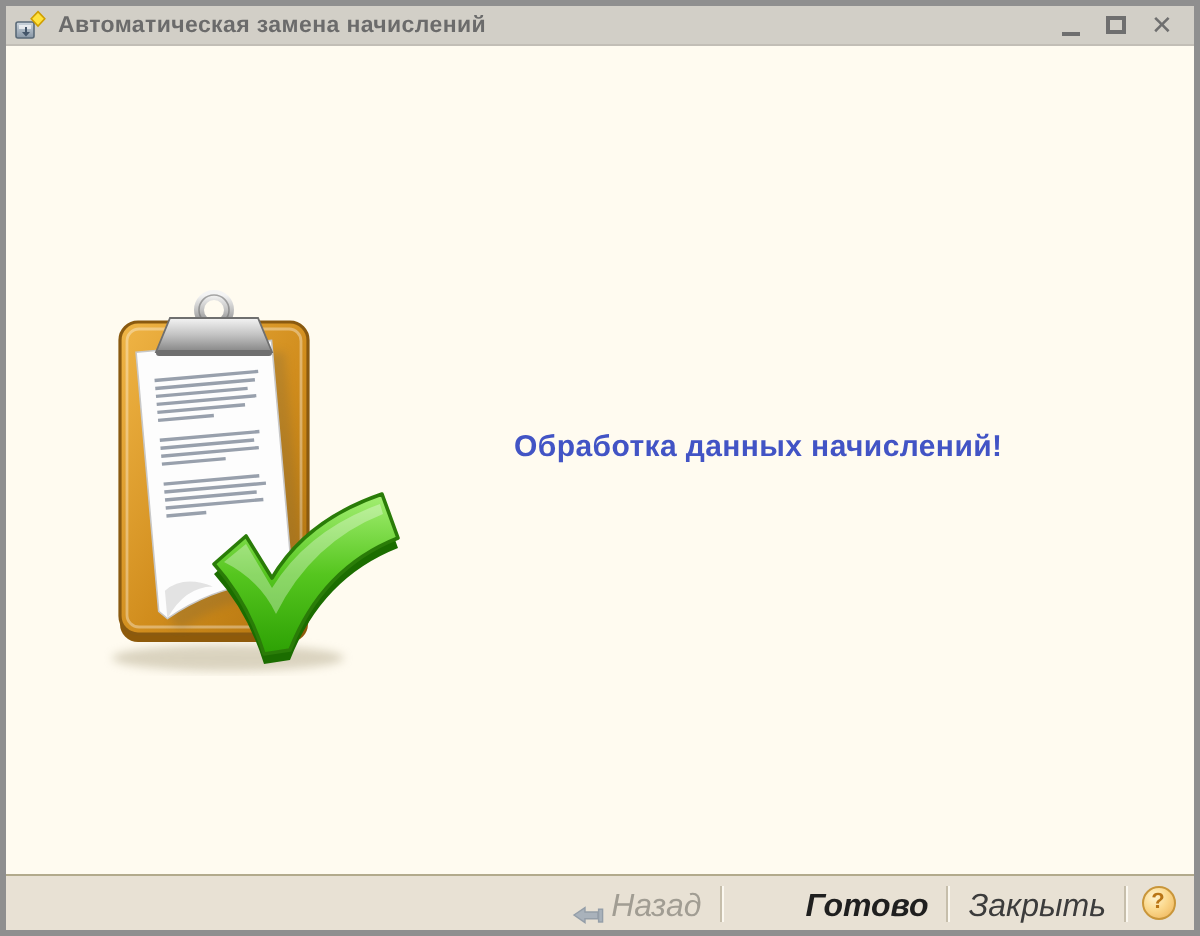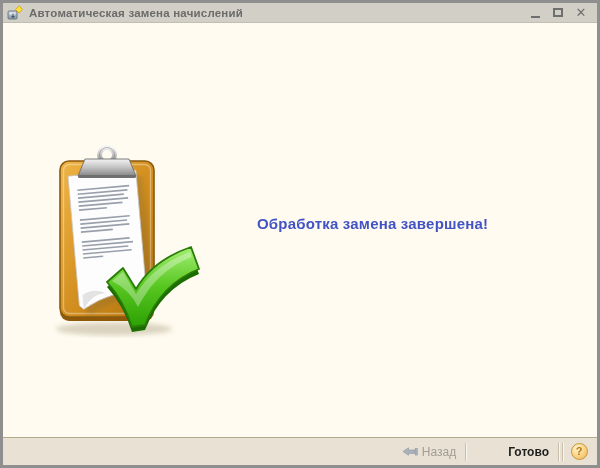--- a/index.html
+++ b/index.html
@@ -45,24 +45,24 @@
 
   
   .footer {
     flex: 0 0 28px; height: 28px;
     background: #e8e1d4;
     border-top: 1px solid #b2aa8c;
     display: flex; align-items: center; justify-content: flex-end;
     padding-right: 6px;
   }
   .f-btn {
-    display: flex; align-items: center; gap: 4px;
+    display: flex; align-items: flex-end; gap: 4px;
     padding: 0 8px; height: 22px;
-    font-size: 12px; color: #3c3c3c;
-    cursor: pointer; white-space: nowrap;
+    font-size: 16px; color: #3c3c3c;
+    cursor: pointer; white-space: nowrap; font-style: italic;
   }
   .f-btn.disabled { color: #a19d93; cursor: default; }
   .f-btn.default-btn { font-weight: bold; color: #1f1f1f; margin-left: 32px; }
   .f-sep {
     width: 0; height: 18px; margin: 0 1px;
     border-left: 1px solid #c6beab; border-right: 1px solid #fbf8f0;
   }
   .help-btn {
     width: 24px; height: 22px; display: flex; align-items: center; justify-content: center;
     cursor: pointer; margin-left: 2px;
@@ -167,35 +167,38 @@
       <circle cx="55" cy="12" r="7.5" fill="none" stroke="url(#metal)" stroke-width="5"></circle>
       <circle cx="55" cy="12" r="7.5" fill="none" stroke="#6f6f6f" stroke-width="0.8" opacity="0.6"></circle>
       <path d="M33 16 L77 16 L84 33 L26 33 Z" fill="url(#metal)" stroke="#6f6f6f" stroke-width="0.9"></path>
       <rect x="26" y="32" width="58" height="3" rx="1.5" fill="#6f6f6f"></rect>
 
       <path d="M55 144 L71 130 L84 151 Q101 122 139 109 L147 131 Q109 146 93 187 L80 189 Q72 163 55 144 Z" fill="#1b6d00"></path>
       <path d="M55 139 L71 125 L84 146 Q101 117 139 104 L147 126 Q109 141 93 182 L80 184 Q72 158 55 139 Z" fill="url(#green)" stroke="#2a7c08" stroke-width="1.8" stroke-linejoin="round"></path>
       <path d="M60 138 L71 129 L84 151 Q102 122 138 109 L139.5 114 Q104 128 86 164 Q78 147 60 138 Z" fill="#ffffff" opacity="0.32"></path>
     </svg>
 
-    <div class="message">Обработка замена завершена!</div>
+    <div class="message">Обработка данных начислений!</div>
   </div>
 
   <div class="footer">
     <div class="f-btn disabled">
       <svg class="back-arrow-icon" viewBox="0 0 16 11">
         <path d="M1 5.5 L6.5 1.8 L6.5 4 L13 4 L13 7.4 L6.5 7.4 L6.5 9.3 Z" fill="#a9b2bb" stroke="#949ea8" stroke-width="0.7"></path>
         <rect x="13.3" y="2.6" width="2" height="6.4" fill="#a9b2bb" stroke="#949ea8" stroke-width="0.7"></rect>
       </svg>
       <span>Назад</span>
     </div>
     <div class="f-sep"></div>
     <div class="f-btn default-btn">
       <span>Готово</span>
     </div>
     <div class="f-sep"></div>
+    <div class="f-btn">
+      <span>Закрыть</span>
+    </div>
     <div class="f-sep"></div>
     <div class="help-btn">
       <div class="help-circle">?</div>
     </div>
   </div>
 
 </div>
 
 </body></html>

